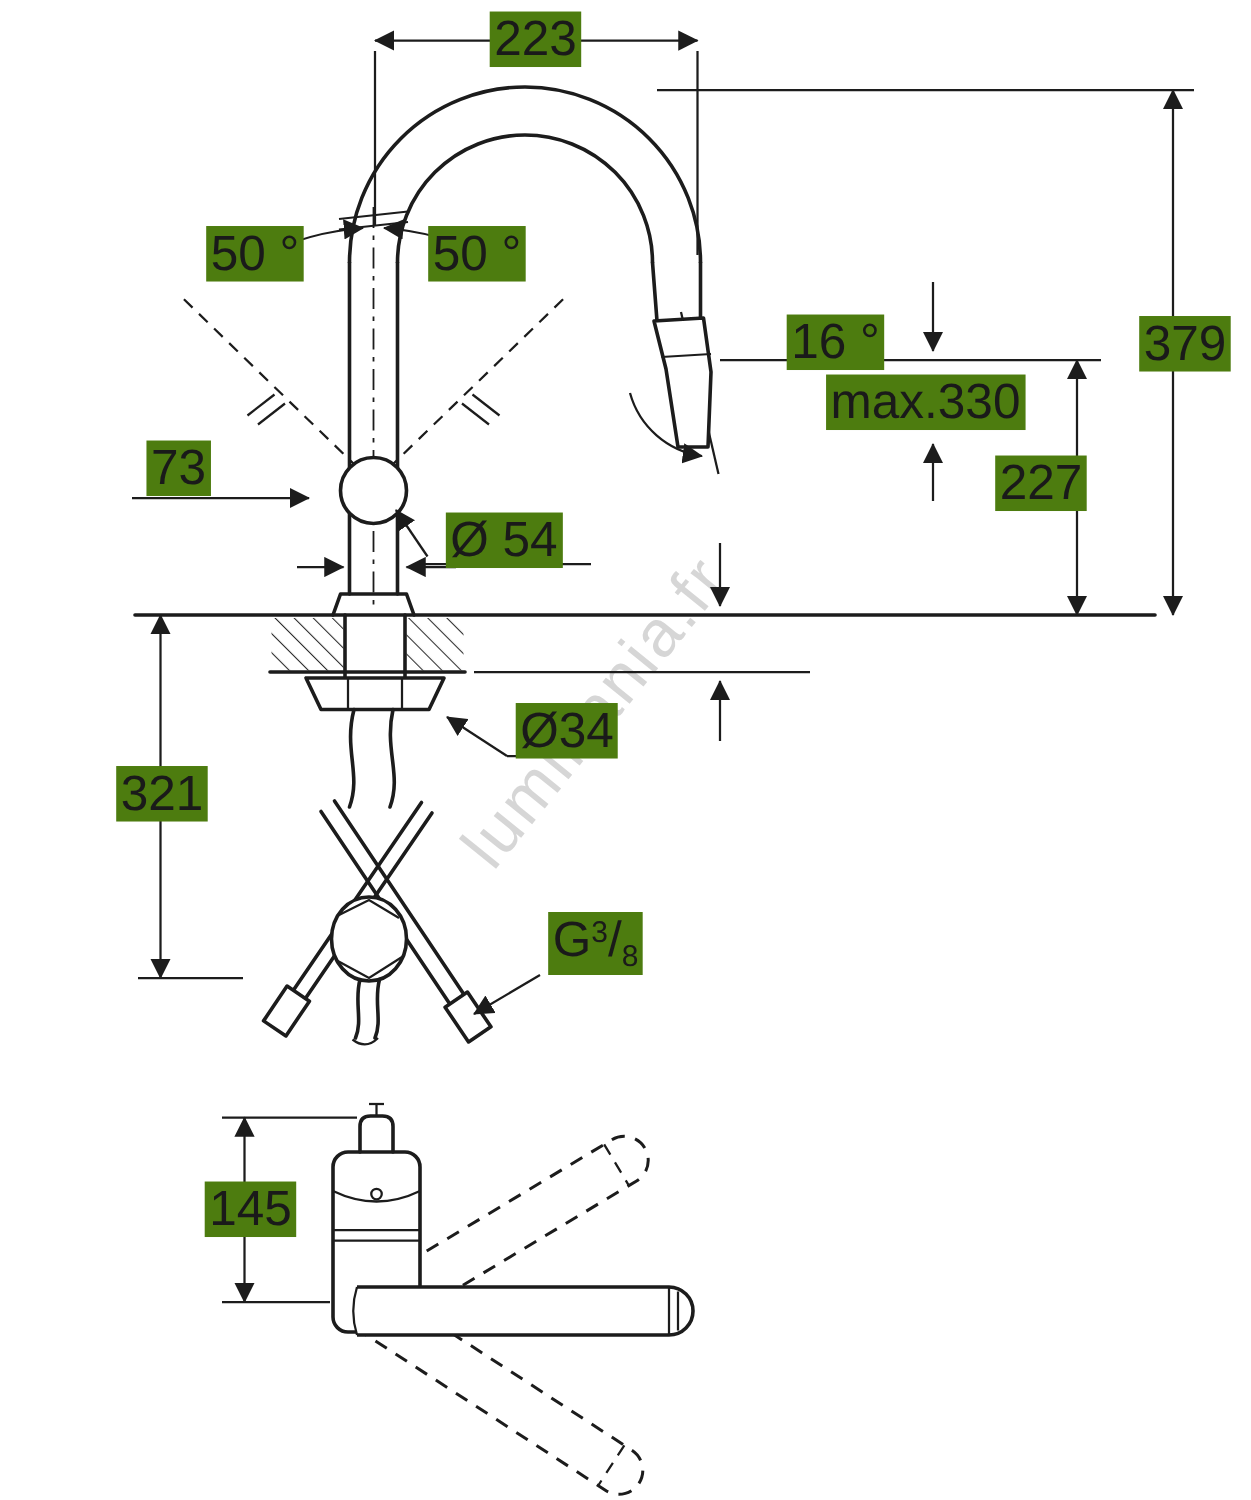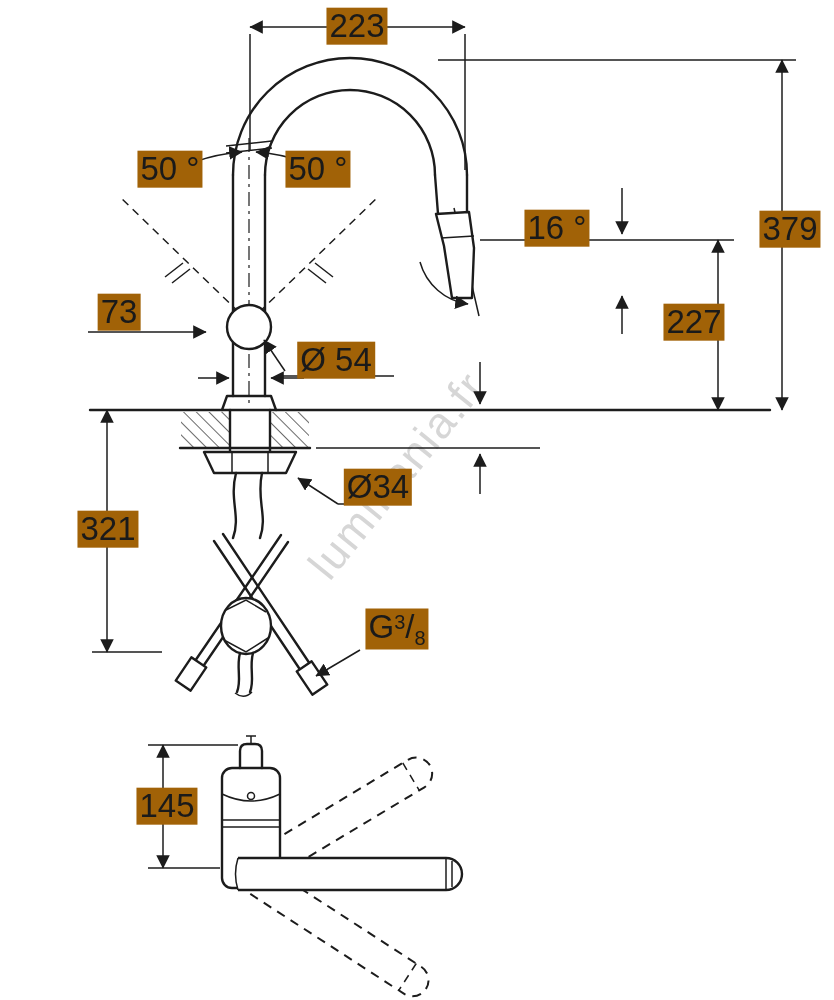--- a/index.html
+++ b/index.html
@@ -1,21 +1,21 @@
 <!DOCTYPE html>
 <html><head>
 <meta charset="utf-8">
 <style>
   html,body{margin:0;padding:0;background:#fff;}
   #stage{position:relative;width:834px;height:1000px;background:#fff;overflow:hidden;
          font-family:"Liberation Sans",sans-serif;}
   #stage svg{position:absolute;left:0;top:0;}
   .label{position:absolute;transform:translate(-50%,-50%);
          font:33px/1.05 "Liberation Sans",sans-serif;color:#1a1a1a;
-         background:#a16207;padding:1px 3px;white-space:nowrap;}
+         background:#4d7c0f;padding:1px 3px;white-space:nowrap;}
   .g38 sup{font-size:20px;vertical-align:9px;}
   .g38 sub{font-size:20px;vertical-align:-7px;}
   .watermark{position:absolute;left:397px;top:475px;
              transform:translate(-50%,-50%) rotate(-51deg);
              font:44px "Liberation Sans",sans-serif;letter-spacing:2px;
              color:#b5b5b5;opacity:.55;white-space:nowrap;}
   
   .p{fill:none;stroke:#1c1c1c;stroke-width:2.4;stroke-linecap:round;stroke-linejoin:round;}
   .pf{fill:#ffffff;stroke:#1c1c1c;stroke-width:2.4;stroke-linejoin:round;}
   .t{fill:none;stroke:#1c1c1c;stroke-width:1.5;}
@@ -162,20 +162,21 @@
       <line class="t" x1="148" y1="745" x2="238" y2="745"></line>
       <line class="t" x1="148" y1="868" x2="220" y2="868"></line>
     </g>
   </svg>
 
   <div class="label" style="left:357px;top:26px">223</div>
   <div class="label" style="left:170px;top:169px">50 °</div>
   <div class="label" style="left:318px;top:169px">50 °</div>
   <div class="label" style="left:557px;top:228px">16 °</div>
   <div class="label" style="left:790px;top:229px">379</div>
+  <div class="label" style="left:617px;top:268px">max.330</div>
   <div class="label" style="left:694px;top:322px">227</div>
   <div class="label" style="left:119px;top:312px">73</div>
   <div class="label" style="left:336px;top:360px">Ø 54</div>
   <div class="label" style="left:378px;top:487px">Ø34</div>
   <div class="label" style="left:108px;top:529px">321</div>
   <div class="label g38" style="left:397px;top:629px"><span>G</span><sup>3</sup><span>/</span><sub>8</sub></div>
   <div class="label" style="left:167px;top:806px">145</div>
 
 </div>
 

